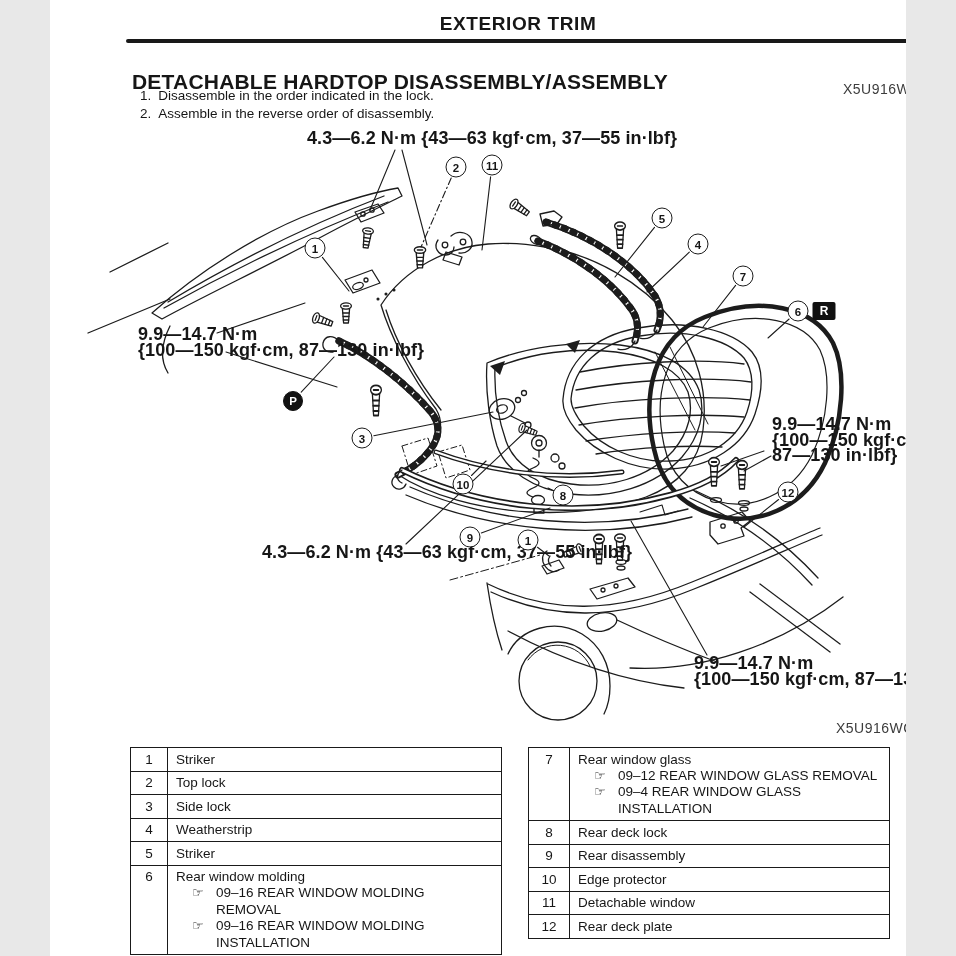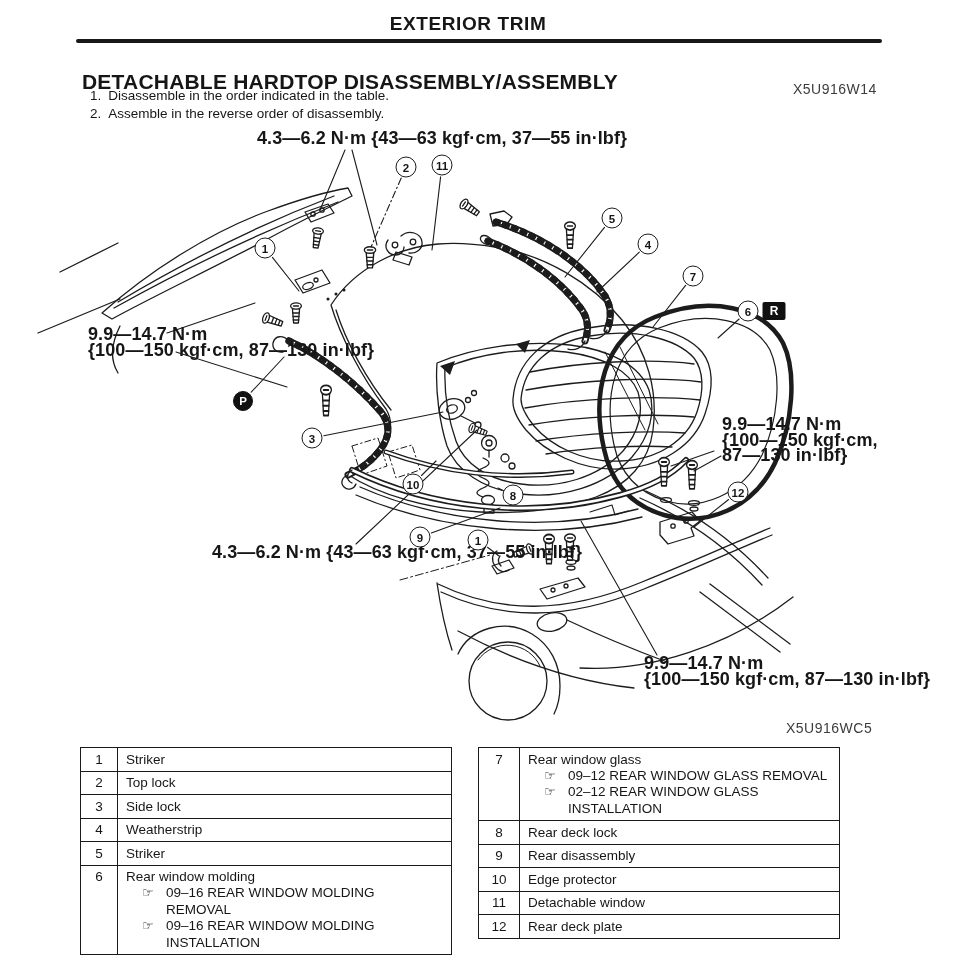--- a/index.html
+++ b/index.html
@@ -1,16 +1,16 @@
 <!DOCTYPE html>
 <html><head>
 <meta charset="utf-8">
 <style>
   html,body{margin:0;padding:0;background:#e8e8e8;}
-  .page{position:relative;width:956px;height:956px;background:#ffffff;margin:0 auto;
+  .page{position:relative;width:856px;height:956px;background:#ffffff;margin:0 auto;
         font-family:"Liberation Sans",sans-serif;color:#161616;overflow:hidden;}
   .page-title{position:absolute;top:13px;left:0;width:936px;text-align:center;
         font-size:19px;font-weight:bold;letter-spacing:.6px;}
   .title-rule{position:absolute;top:39px;left:76px;width:806px;height:3.5px;background:#181818;border-radius:2px;}
   .section-title{position:absolute;top:70px;left:82px;font-size:21px;font-weight:bold;letter-spacing:.2px;}
   .fig-code{position:absolute;font-size:14px;color:#3d3d3d;letter-spacing:.5px;}
   .code-top{top:81px;left:793px;}
   .code-bottom{top:720px;left:786px;}
   .instructions{position:absolute;top:87px;left:90px;font-size:13.5px;line-height:17.5px;}
   .instr-line{display:flex;gap:7px;}
@@ -244,21 +244,21 @@
 
   <div class="page-title">EXTERIOR TRIM</div>
   <div class="title-rule"></div>
   <div class="section-title">DETACHABLE HARDTOP DISASSEMBLY/ASSEMBLY</div>
   <div class="fig-code code-top">X5U916W14</div>
   <div class="fig-code code-bottom">X5U916WC5</div>
 
   <div class="instructions">
     <div class="instr-line">
       <span>1.</span>
-      <span>Disassemble in the order indicated in the table.</span>
+      <span>Disassemble in the order indicated in the lock.</span>
     </div>
     <div class="instr-line">
       <span>2.</span>
       <span>Assemble in the reverse order of disassembly.</span>
     </div>
   </div>
 
   <div class="overlay" id="overlay">
       <div class="torque" style="left: 257px; top: 131px;">4.3—6.2 N·m {43—63 kgf·cm, 37—55 in·lbf}</div>
       <div class="torque" style="left: 88px; top: 327px;">9.9—14.7 N·m
@@ -330,21 +330,21 @@
         </tr>
       </tbody>
   </table>
   <table class="parts-table" id="table-right">
     <tbody id="tbody-right">
         <tr>
           <td class="num">7</td>
           <td>
             <div>Rear window glass</div>
             <div class="ref"><span class="ref-icon">☞</span><span class="ref-text">09–12 REAR WINDOW GLASS REMOVAL</span></div>
-            <div class="ref"><span class="ref-icon">☞</span><span class="ref-text">02–12 REAR WINDOW GLASS
+            <div class="ref"><span class="ref-icon">☞</span><span class="ref-text">09–4 REAR WINDOW GLASS
 INSTALLATION</span></div>
           </td>
         </tr>
         <tr>
           <td class="num">8</td>
           <td>
             <div>Rear deck lock</div>
           </td>
         </tr>
         <tr>

